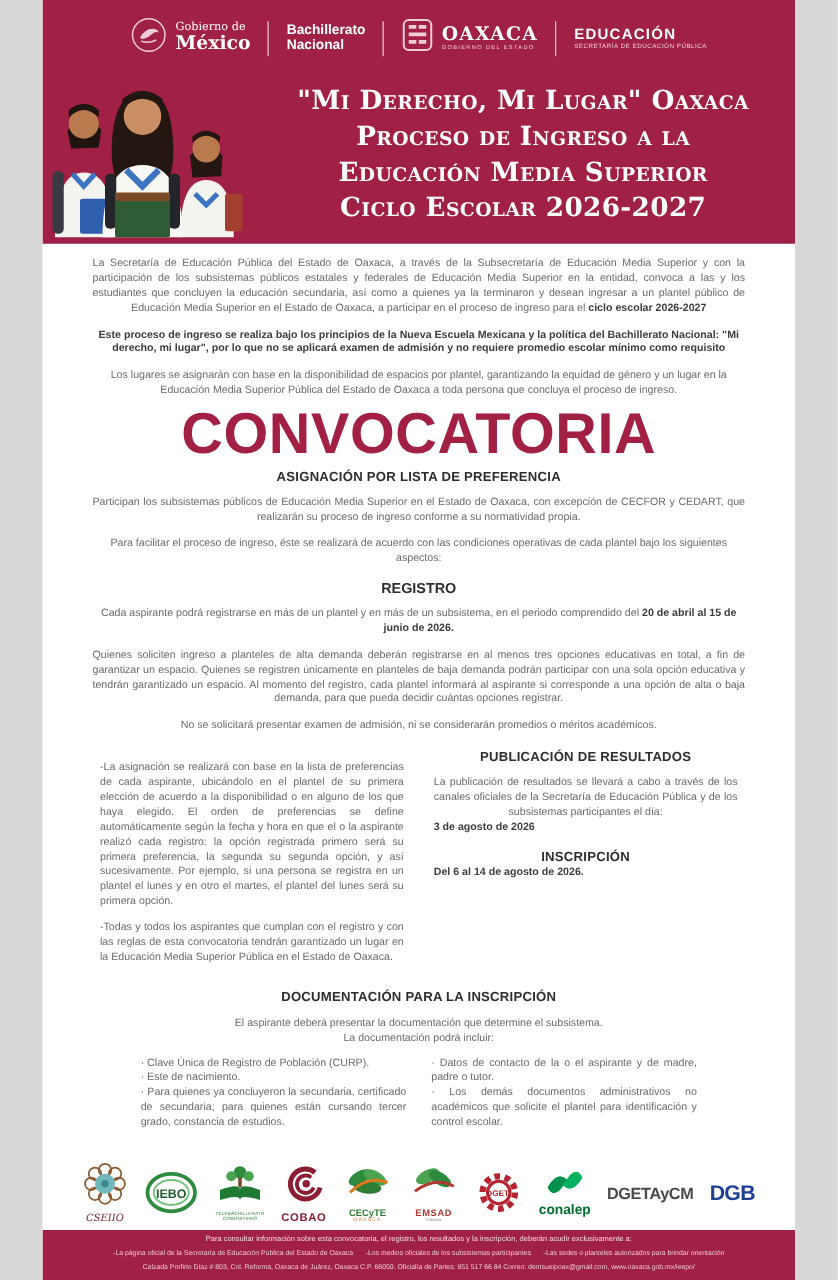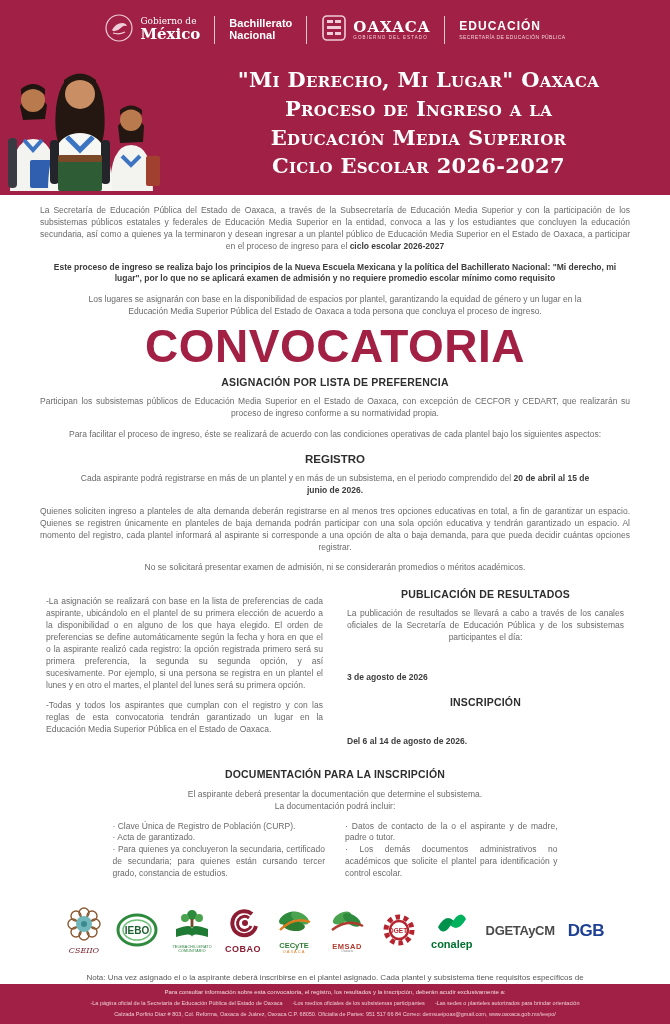--- a/index.html
+++ b/index.html
@@ -1,18 +1,18 @@
 <!DOCTYPE html>
 <html lang="es"><head>
 <meta charset="utf-8">
 <style>
   * { margin:0; padding:0; box-sizing:border-box; }
   html,body { background:#d8d8d8; }
   body { font-family:"Liberation Sans", sans-serif; }
-  .poster { position:relative; width:670px; height:1024px; margin:0 auto; background:#ffffff; overflow:hidden; }
+  .poster { position:relative; width:602px; height:1024px; margin:0 auto; background:#ffffff; overflow:hidden; }
 
   
   .m-header { position:relative; height:195px; background:#a02145; color:#fff; }
   .brandbar { display:flex; align-items:center; justify-content:center; gap:14px; padding-top:13px; }
   .brand { display:flex; align-items:center; gap:6px; }
   .brand .txt { line-height:1.05; }
   .serifbrand { font-family:"DejaVu Serif", serif; }
   .gob-top { font-size:9px; }
   .gob-bottom { font-size:15px; font-weight:bold; }
   .bach { font-size:11px; font-weight:bold; line-height:1.1; }
@@ -42,21 +42,21 @@
 
   .h-sec { text-align:center; font-size:10.5px; font-weight:bold; color:#2e2e2e; letter-spacing:0.2px; }
   .h-sec2 { text-align:center; font-size:11.5px; font-weight:bold; color:#2e2e2e; }
 
   .narrow { width:520px; margin-left:auto; margin-right:auto; }
 
   .cols { display:flex; gap:24px; margin-top:14px; padding:0 6px; }
   .col { flex:1; }
   .col .p-sm { text-align:justify; text-align-last:left; }
   .col .p-sm.centlast { text-align-last:center; }
-  .date-line { text-align:center;margin-top:28px; }
+  .date-line { text-align:center; }
 
   .doc-cols { display:flex; gap:20px; width:445px; margin:8px auto 0 auto;justify-content:flex-end; }
   .doc-col { flex:1; }
 
   
   .logos { display:flex; align-items:center; justify-content:center; gap:13px; margin-top:14px; height:72px; }
   .logo { display:flex; flex-direction:column; align-items:center; justify-content:center; line-height:1; }
   .cseiio-cap { font-family:"DejaVu Serif", serif; font-style:italic; font-size:8px; color:#7a2430; margin-top:2px; }
   .tele-cap { font-size:3.6px; color:#1f7a33; text-align:center; margin-top:2px; letter-spacing:0.2px; }
   .cobao-cap { font-size:9px; font-weight:bold; color:#8c1d33; margin-top:2px; letter-spacing:0.5px; }
@@ -209,21 +209,21 @@
       </div>
     </div>
 
     <div class="h-sec mt14" style="margin-top:20px;">DOCUMENTACIÓN PARA LA INSCRIPCIÓN</div>
     <p class="p-sm cent mt9">El aspirante deberá presentar la documentación que determine el subsistema.</p>
     <p class="p-sm cent">La documentación podrá incluir:</p>
 
     <div class="doc-cols">
       <div class="doc-col">
         <p class="p-sm" style="text-align:justify;">· Clave Única de Registro de Población (CURP).</p>
-        <p class="p-sm" style="text-align:justify;">· Acta de garantizado.</p>
+        <p class="p-sm" style="text-align:justify;">· Este de nacimiento.</p>
         <p class="p-sm" style="text-align:justify;">· Para quienes ya concluyeron la secundaria, certificado de secundaria; para quienes están cursando tercer grado, constancia de estudios.</p>
       </div>
       <div class="doc-col">
         <p class="p-sm" style="text-align:justify;">· Datos de contacto de la o el aspirante y de madre, padre o tutor.</p>
         <p class="p-sm" style="text-align:justify;">· Los demás documentos administrativos no académicos que solicite el plantel para identificación y control escolar.</p>
       </div>
     </div>
 
     <div class="logos">
 

